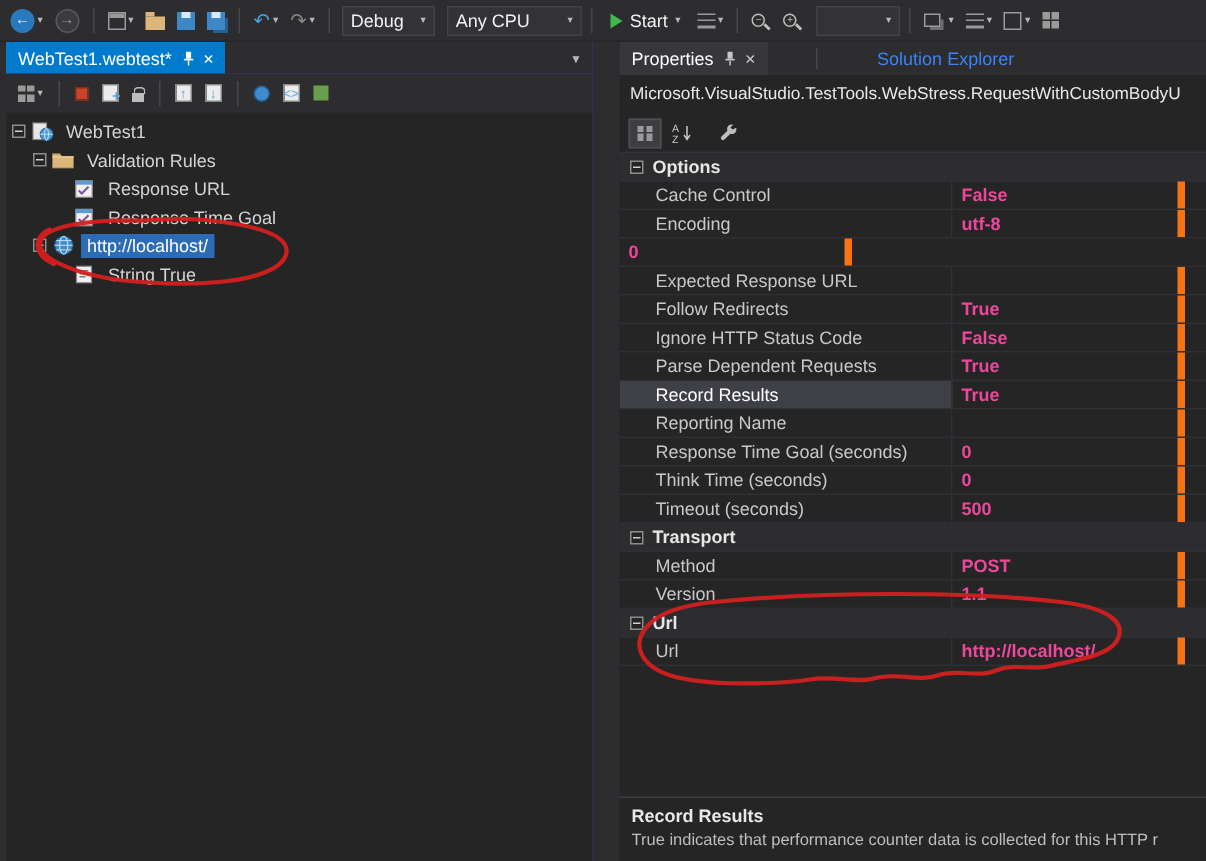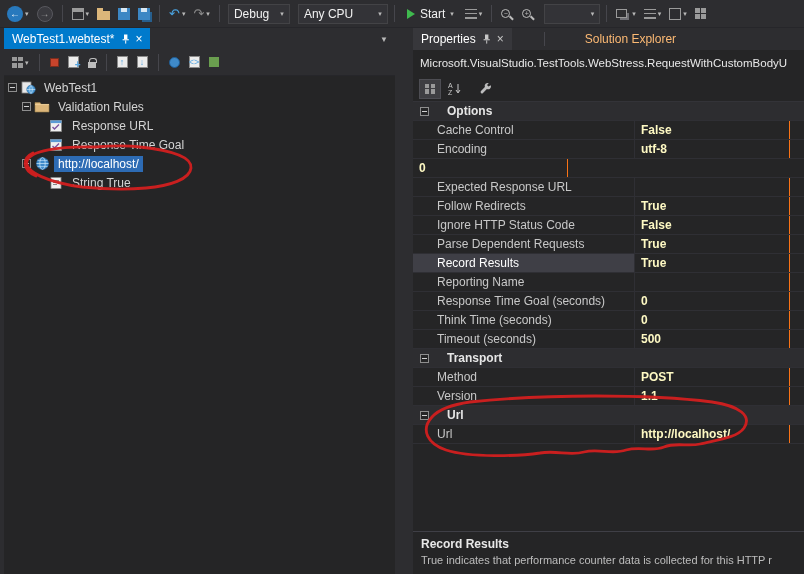--- a/index.html
+++ b/index.html
@@ -82,39 +82,39 @@
 
   
   .splitter{position:absolute; left:411px; top:28px; width:2px; bottom:0; background:#2d2d30;}
 
   
   .props{position:absolute; left:413px; top:28px; right:0; bottom:0; background:#252526;
          display:flex; flex-direction:column;}
   .props-tabs{height:22px; background:#2d2d30; display:flex; align-items:stretch; font-size:12px; flex:none;gap:32px;}
   .ptab{display:flex; align-items:center; gap:6px; padding:0 8px;}
   .ptab.active{background:#37373b; color:#ffffff;}
-  .ptab.inactive{color:#fdba74;}
+  .ptab.inactive{color:#3b82f6;}
   .ptab-sep{width:1px; background:#46464c; margin:4px 0;}
   .gclose{color:#c8c8c8; font-size:12px; line-height:1;}
   .object-row{height:26px; display:flex; align-items:center; padding-left:7px; font-size:11.5px;
               color:#e8e8e8; white-space:nowrap; overflow:hidden; flex:none;}
   .props-toolbar{height:25px; display:flex; align-items:center; gap:3px; padding-left:6px; flex:none;}
   .pt-btn{width:22px; height:20px; display:flex; align-items:center; justify-content:center;}
   .pt-btn.sel{border:1px solid #4d4d53; background:#3e3e42;}
 
   .grid{flex:1; overflow:hidden; font-size:12px; border-top:1px solid #333338;}
   .row{height:19px; display:flex; border-bottom:1px solid #2f2f34; align-items:stretch;}
   .cat-row{background:#2d2d30; font-weight:bold; color:#e6e6e6; display:flex; align-items:center;
-           gap:18px; padding-left:7px;}
+           gap:6px; padding-left:7px;}
   .pg-expander{flex:none;}
   .cell-name{width:222px; padding-left:24px; color:#c8c8c8; display:flex; align-items:center;
              border-right:1px solid #2f2f34; white-space:nowrap; overflow:hidden;}
   .cell-name.sel{background:#3f3f46; color:#ffffff;}
-  .cell-value{width:155px; padding-left:6px; font-weight:bold; color:#fef9c3; display:flex;
-              align-items:center; border-right:1px solid #f97316; white-space:nowrap; overflow:hidden;}
+  .cell-value{width:155px; padding-left:6px; font-weight:bold; color:#ec4899; display:flex;
+              align-items:center; border-right:5px solid #f97316; white-space:nowrap; overflow:hidden;}
   .cell-rest{flex:1;}
 
   .desc{height:43px; border-top:1px solid #3f3f46; padding:5px 8px 0 8px; background:#252526; flex:none;}
   .desc-title{font-weight:bold; font-size:12px; color:#e8e8e8; margin-bottom:3px;}
   .desc-text{font-size:11px; color:#bdbdbd; white-space:nowrap; overflow:hidden;}
 
   
   .anno{position:absolute; inset:0; pointer-events:none; z-index:60;}
   .anno path{stroke:var(--anno); stroke-width:2.8; stroke-linecap:round; stroke-linejoin:round; fill:none; opacity:.95;}
 </style>

